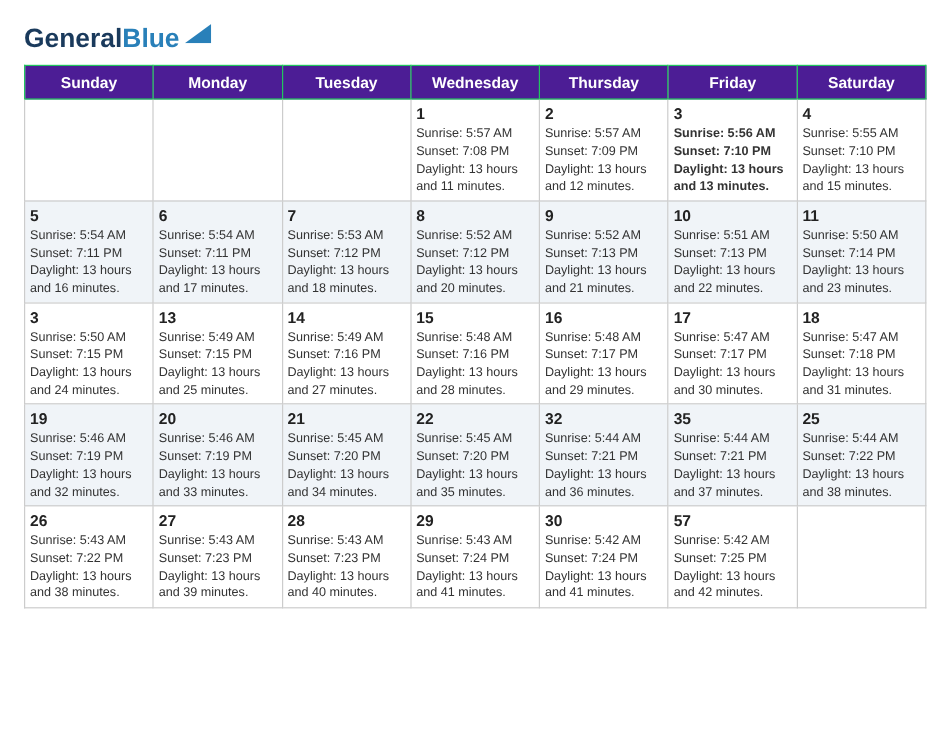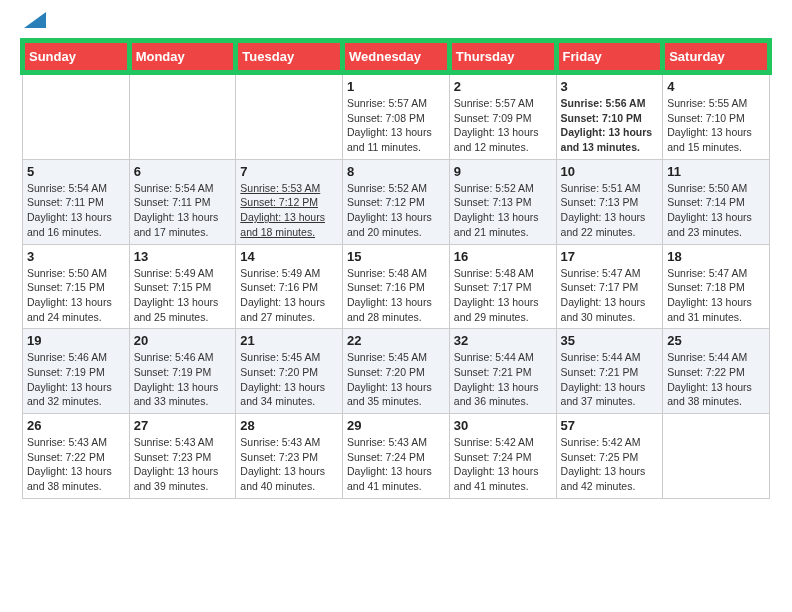--- a/index.html
+++ b/index.html
@@ -41,26 +41,26 @@
     .subtitle {
       font-size: 16px;
       color: #333;
     }
     .calendar {
       width: 100%;
       border-collapse: collapse;
       font-size: 11px;
     }
     .calendar thead tr th {
-      background: #ef4444;
+      background: #4c1d95;
       color: #fff;
       padding: 6px 4px;
-      text-align: left;
+      text-align: center;
       font-size: 13px;
-      border: 5px solid #22c55e;
+      border: 1px solid #22c55e;
     }
     .calendar tbody tr td {
       border: 1px solid #ccc;
       vertical-align: top;
       padding: 4px;
       width: 107px;
       min-height: 80px;
       background: #fff;
     }
     .calendar tbody tr:nth-child(even) td {
@@ -81,20 +81,23 @@
     .empty-cell {
       background: #f9f9f9;
     }
   </style>
 </head>
 <body>
 
 <div class="header">
   <div class="logo">
     <div style="display:flex;align-items:center;">
+      <span class="logo-text">
+        <span style="color:#1a3a5c;">General</span><span class="blue" style="color:#2980b9;">Blue</span>
+      </span>
       <svg width="22" height="16" viewBox="0 0 22 16" style="margin-left:4px;margin-top:-8px;">
         <polygon points="0,16 22,0 22,16" fill="#2980b9"></polygon>
       </svg>
     </div>
   </div>
   <div class="title-block">
     <div class="main-title"></div>
     <div class="subtitle"></div>
   </div>
 </div>
@@ -155,21 +158,21 @@
         </td>
         <td>
           <span class="day-number">6</span>
           <div class="day-info" style="white-space: pre-line;">Sunrise: 5:54 AM
 Sunset: 7:11 PM
 Daylight: 13 hours
 and 17 minutes.</div>
         </td>
         <td>
           <span class="day-number">7</span>
-          <div class="day-info" style="white-space: pre-line; text-decoration: underline;">Sunrise: 5:53 AM
+          <div class="day-info" style="white-space: pre-line;">Sunrise: 5:53 AM
 Sunset: 7:12 PM
 Daylight: 13 hours
 and 18 minutes.</div>
         </td>
         <td>
           <span class="day-number">8</span>
           <div class="day-info" style="white-space: pre-line;">Sunrise: 5:52 AM
 Sunset: 7:12 PM
 Daylight: 13 hours
 and 20 minutes.</div>

